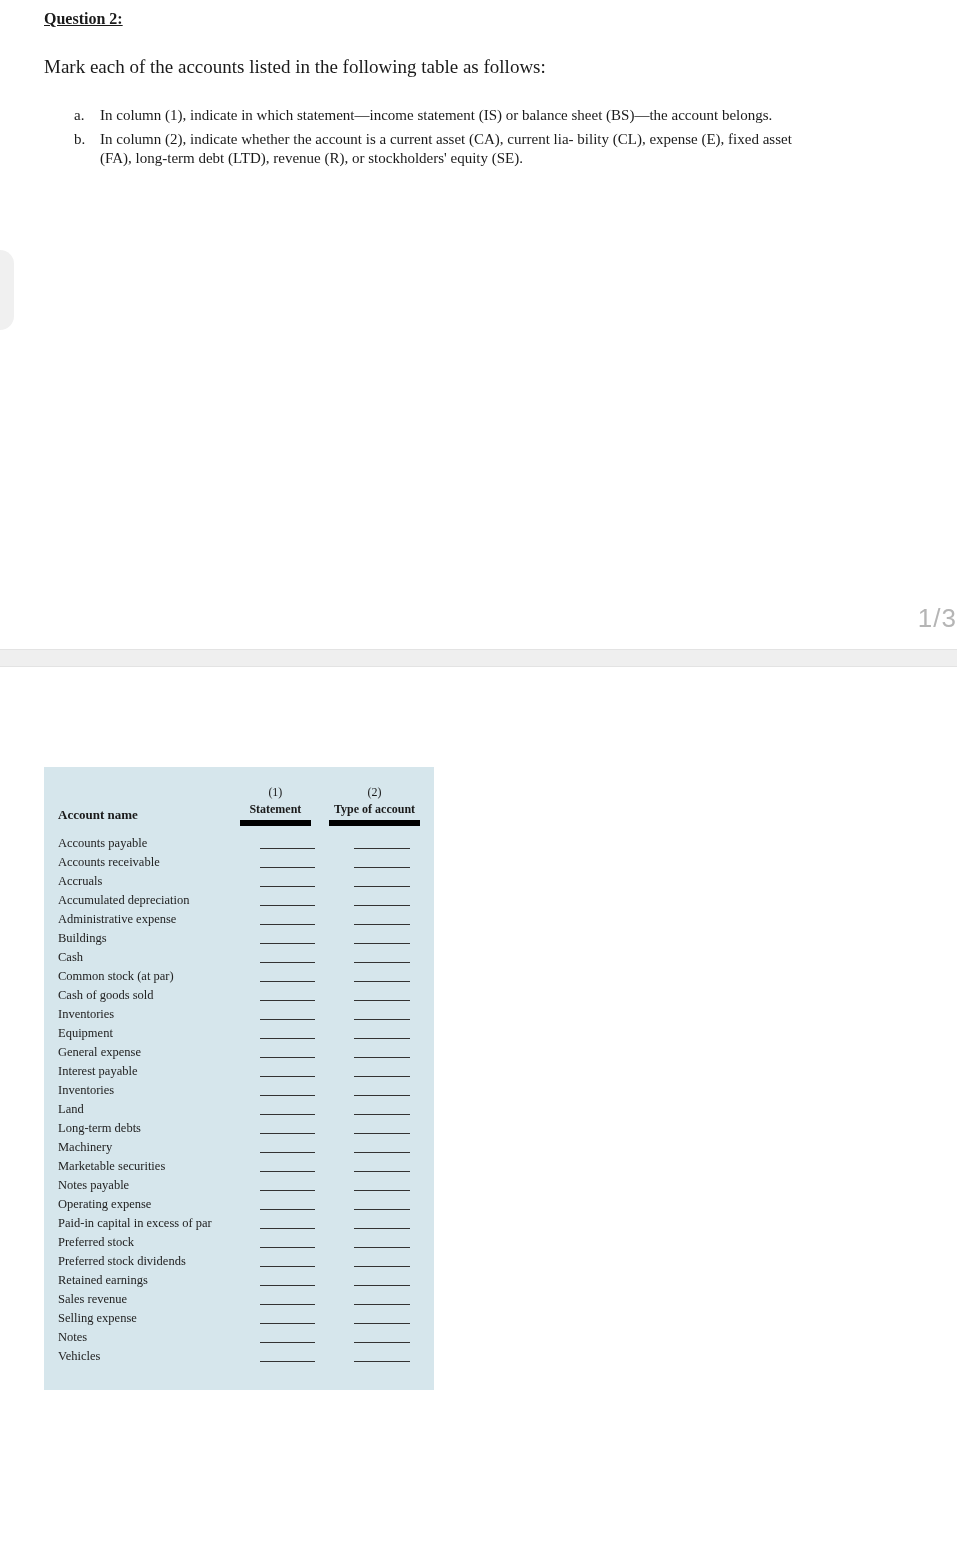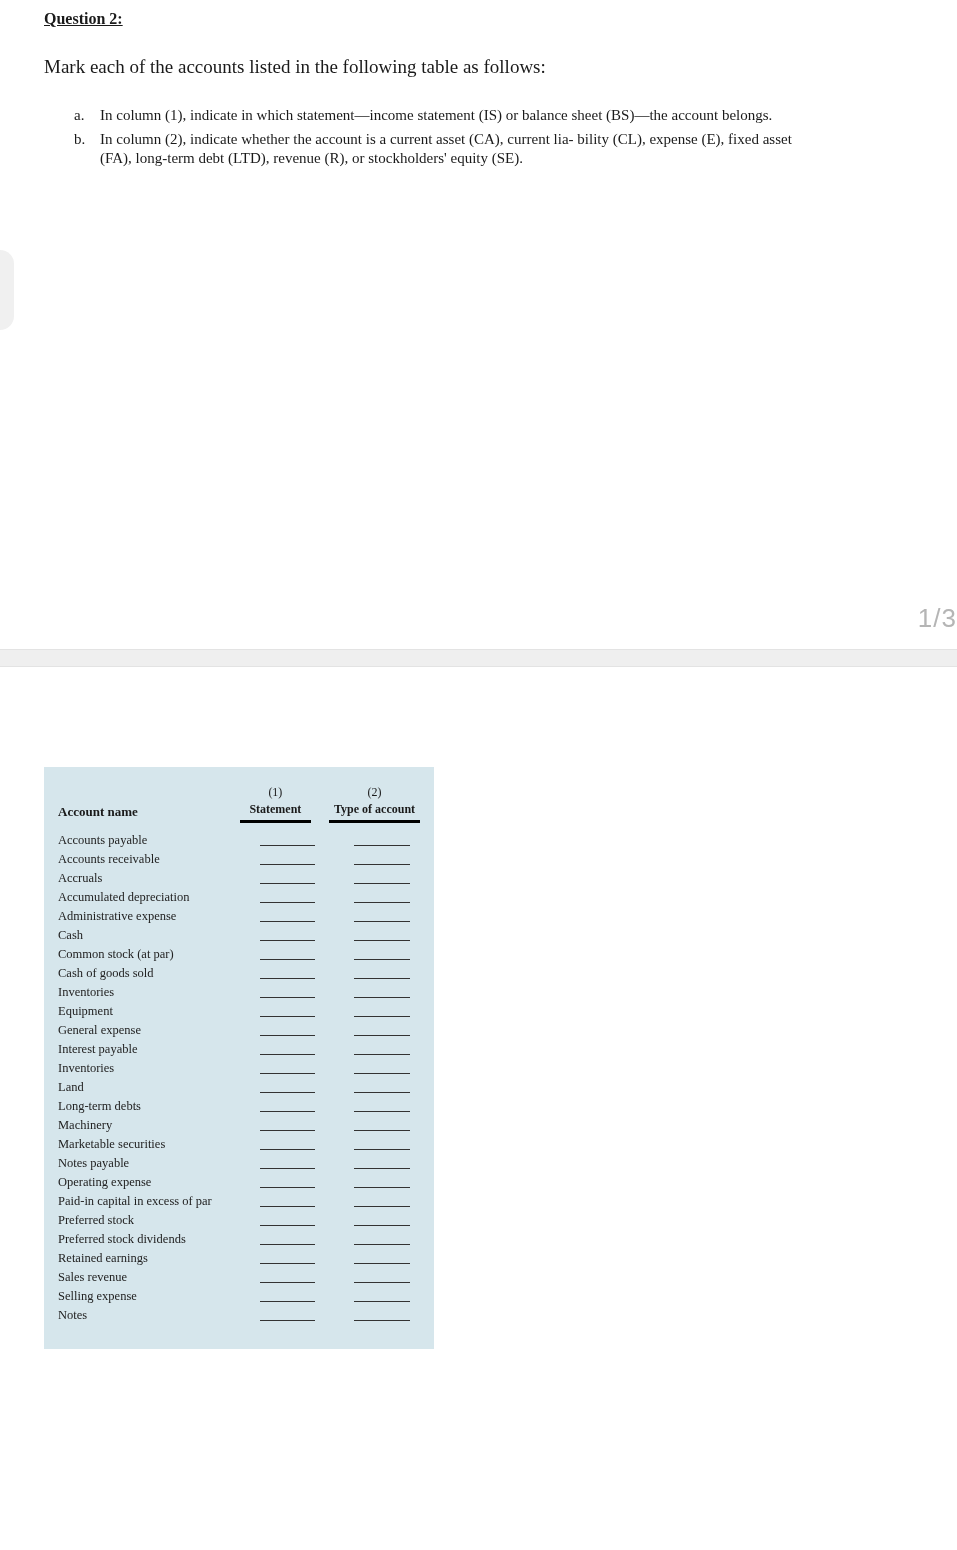--- a/index.html
+++ b/index.html
@@ -14,21 +14,21 @@
   .page-gap { height: 430px; }
   .page-num-bar { position: relative; height: 46px; }
   .page-num { position: absolute; right: 0; top: 0; color: #b5b5b5; font-family: Arial, sans-serif; font-size: 26px; letter-spacing: 1px; }
   .divider { height: 18px; background: #efefef; border-top: 1px solid #e3e3e3; border-bottom: 1px solid #e3e3e3; }
   .page2 { padding: 100px 30px 40px 44px; }
   .table-block { width: 390px; background: #d6e6ec; padding: 18px 14px 22px 14px; }
   .table-header { display: flex; align-items: flex-end; }
   .th-name { width: 200px; font-family: 'Times New Roman', serif; font-size: 13px; font-weight: bold; padding-bottom: 3px; }
   .th-col { width: 78px; text-align: center; font-family: 'Times New Roman', serif; font-size: 12px; }
   .th-col-num { padding-bottom: 2px; }
-  .th-col-label { font-weight: bold; padding-bottom: 3px; border-bottom: 3px solid #000000; }
+  .th-col-label { font-weight: bold; padding-bottom: 3px; border-bottom: 6px solid #000000; }
   .th-gap { width: 20px; }
   .tbody { margin-top: 10px; }
   .trow { display: flex; align-items: flex-start; height: 19px; }
   .tname { width: 200px; font-family: 'Times New Roman', serif; font-size: 12.5px; color: #222; }
   .tblank { width: 58px; border-bottom: 1px solid #333; height: 13px; margin: 0 10px; }
   .tblank2 { width: 58px; border-bottom: 1px solid #333; height: 13px; margin: 0 10px; }
   .side-tab { position: fixed; left: 0; top: 250px; width: 14px; height: 80px; background: #f0f0f0; border-radius: 0 40px 40px 0; }
 </style>
 </head>
 <body>
@@ -95,20 +95,26 @@
           <div style="width: 20px;"></div>
           <div class="tblank2"></div>
         </div>
         <div class="trow">
           <div class="tname">Administrative expense</div>
           <div class="tblank"></div>
           <div style="width: 20px;"></div>
           <div class="tblank2"></div>
         </div>
         <div class="trow">
+          <div class="tname">Buildings</div>
+          <div class="tblank"></div>
+          <div style="width: 20px;"></div>
+          <div class="tblank2"></div>
+        </div>
+        <div class="trow">
           <div class="tname">Cash</div>
           <div class="tblank"></div>
           <div style="width: 20px;"></div>
           <div class="tblank2"></div>
         </div>
         <div class="trow">
           <div class="tname">Common stock (at par)</div>
           <div class="tblank"></div>
           <div style="width: 20px;"></div>
           <div class="tblank2"></div>
@@ -216,19 +222,25 @@
           <div class="tblank2"></div>
         </div>
         <div class="trow">
           <div class="tname">Selling expense</div>
           <div class="tblank"></div>
           <div style="width: 20px;"></div>
           <div class="tblank2"></div>
         </div>
         <div class="trow">
           <div class="tname">Notes</div>
+          <div class="tblank"></div>
+          <div style="width: 20px;"></div>
+          <div class="tblank2"></div>
+        </div>
+        <div class="trow">
+          <div class="tname">Vehicles</div>
           <div class="tblank"></div>
           <div style="width: 20px;"></div>
           <div class="tblank2"></div>
         </div>
       </div>
   </div>
 </div>
 
 </body></html>

